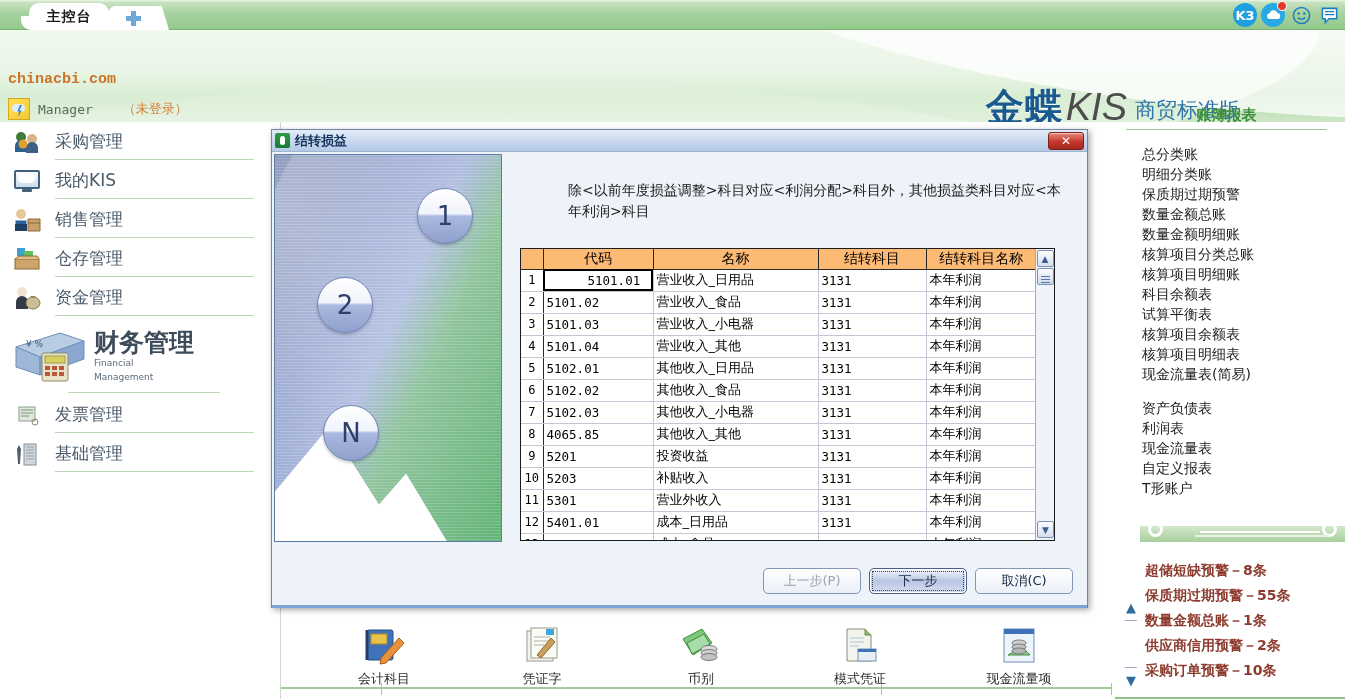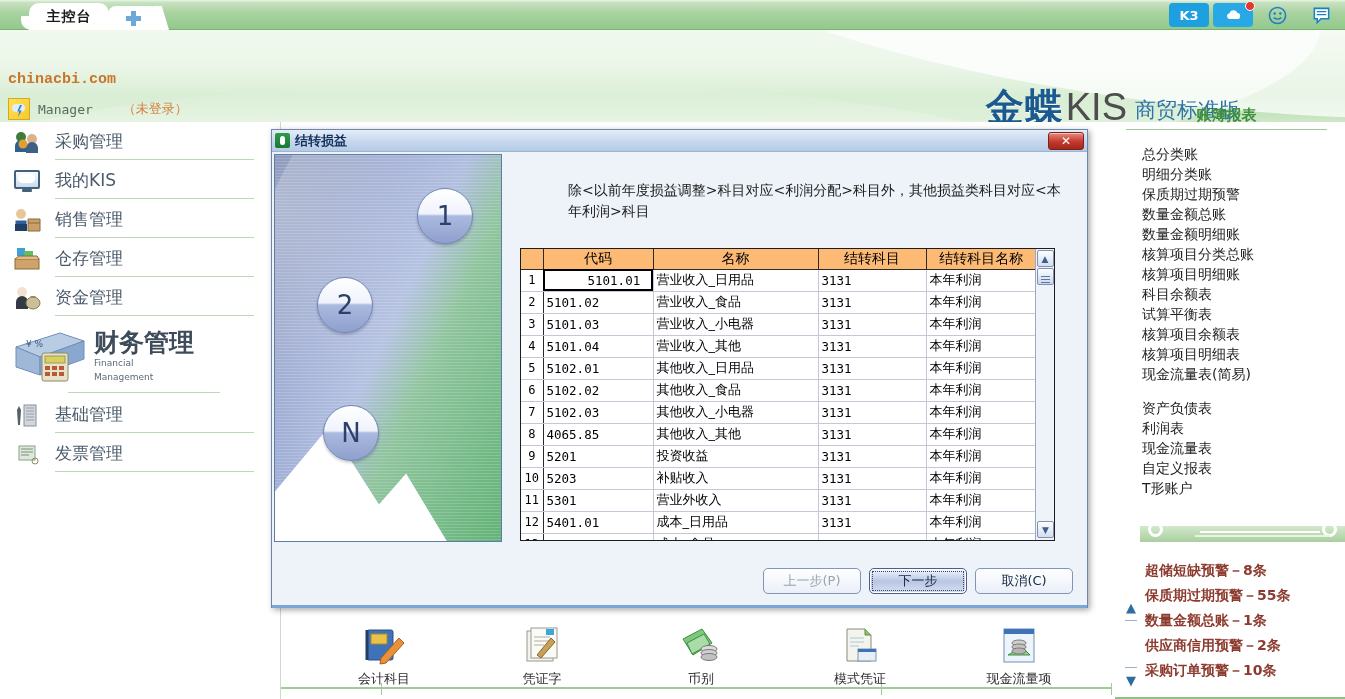--- a/index.html
+++ b/index.html
@@ -44,21 +44,21 @@
     content:""; position:absolute; right:-11px; bottom:0; width:16px; height:24px;
     background:#ffffff;
     clip-path: polygon(0 0, 55% 0, 100% 100%, 0 100%);
   }
   .plus-ico { width:15px;height:15px; position:relative; }
   .plus-ico i{ position:absolute; background:#6ea8d8; display:block;}
   .plus-ico i:nth-child(1){ left:5px; top:0; width:5px; height:15px; }
   .plus-ico i:nth-child(2){ left:0; top:5px; width:15px; height:5px; }
 
   .tray { position:absolute; right:4px; top:3px; display:flex; gap:4px; align-items:center;}
-  .tray .ic { width:40px;height:24px; border-radius:4px; position:relative;
+  .tray .ic { width:24px;height:24px; border-radius:12px; position:relative;
               display:flex;align-items:center;justify-content:center;
               font-size:13px; font-weight:bold; color:#ffffff;}
   .ic-k3 { background:#1e9fe0; }
   .ic-cloud { background:#29a8e6; }
   .ic-cloud .badge{position:absolute; right:-2px; top:-2px; width:10px;height:10px;border-radius:50%;
                     background:#e13a2a; border:1px solid #fff;}
   .ic-face, .ic-chat { background:transparent; color:#1b7fc4; font-size:18px; }
 
   
   .banner {
@@ -92,21 +92,21 @@
               border:1px solid #d7a81e; position:relative; }
   .user-ico::before{content:"";position:absolute;left:3px;top:5px;width:13px;height:8px;background:#dfeef7;border-radius:6px;}
   .user-ico::after{content:"";position:absolute;left:8px;top:6px;width:5px;height:12px;background:#2f7ec4;
                    clip-path: polygon(60% 0, 100% 0, 45% 45%, 95% 45%, 20% 100%, 45% 55%, 5% 55%);}
   .user-name { font-family:"DejaVu Sans Mono","Liberation Mono",monospace; font-size:13px; color:#5c6b5c; }
   .user-state { font-size:13px; color:#d4813c; margin-left:22px;}
 
   .brand { position:absolute; right:105px; top:58px; display:flex; align-items:flex-end; }
   .brand .b1 { font-size:38px; font-weight:bold; color:#1b5a8e; line-height:1; letter-spacing:1px;
                text-shadow:0 1px 0 #ffffff;}
-  .brand .b2 { font-size:38px; color:#4d4d4d; line-height:1; margin-left:2px;
+  .brand .b2 { font-size:38px; color:#4d4d4d; font-style:italic; line-height:1; margin-left:2px;
                font-family:"Liberation Sans",sans-serif; font-weight:300;}
   .brand .b3 { font-size:21px; color:#2f74a8; margin-left:8px; line-height:1.5; }
 
   
   .sidebar {
     position:absolute; left:0; top:122px; width:281px; height:577px;
     background:#ffffff; border-right:1px solid #cfd8cf;
   }
   .nav-item { position:relative; height:39px; display:flex; align-items:center; padding-left:12px; cursor:default;}
   .nav-item .nicon { width:30px; height:28px; margin-right:13px; position:relative; flex:none;}
@@ -415,38 +415,38 @@
         <div class="bt1">财务管理</div>
         <div class="bt2">Financial</div>
         <div class="bt2">Management</div>
       </div>
       <div class="uline"></div>
     </div>
 
     <div class="nav-item">
       <div class="nicon">
         <svg width="30" height="28" viewBox="0 0 30 28">
+          <rect x="7" y="6" width="16" height="14" fill="#dfe8dc" stroke="#8aa08a"></rect>
+          <path d="M9 9h12M9 12h12M9 15h8" stroke="#7a907a"></path>
+          <circle cx="23" cy="21" r="3" fill="none" stroke="#8a8a6a"></circle>
+        </svg>
+      </div>
+      <div class="nlabel">发票管理</div>
+      <div class="uline"></div>
+    </div>
+
+    <div class="nav-item">
+      <div class="nicon">
+        <svg width="30" height="28" viewBox="0 0 30 28">
           <rect x="12" y="4" width="12" height="21" fill="#cfd6dd" stroke="#8a9099"></rect>
           <path d="M14 7h8M14 10h8M14 13h8M14 16h8M14 19h8" stroke="#9aa0a8"></path>
           <path d="M7 5l2 4-1 15h-2L5 9z" fill="#55606b"></path>
         </svg>
       </div>
       <div class="nlabel">基础管理</div>
-      <div class="uline"></div>
-    </div>
-
-    <div class="nav-item">
-      <div class="nicon">
-        <svg width="30" height="28" viewBox="0 0 30 28">
-          <rect x="7" y="6" width="16" height="14" fill="#dfe8dc" stroke="#8aa08a"></rect>
-          <path d="M9 9h12M9 12h12M9 15h8" stroke="#7a907a"></path>
-          <circle cx="23" cy="21" r="3" fill="none" stroke="#8a8a6a"></circle>
-        </svg>
-      </div>
-      <div class="nlabel">发票管理</div>
       <div class="uline"></div>
     </div>
   </div>
 
   <div class="rightpanel">
     <div class="rp-title">账簿报表</div>
     <div class="rp-rule"></div>
     <div class="rp-list">
       <div class="rp-item">总分类账</div>
       <div class="rp-item">明细分类账</div>

